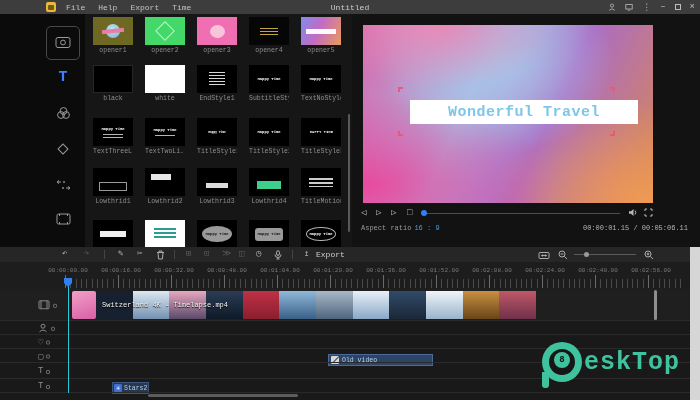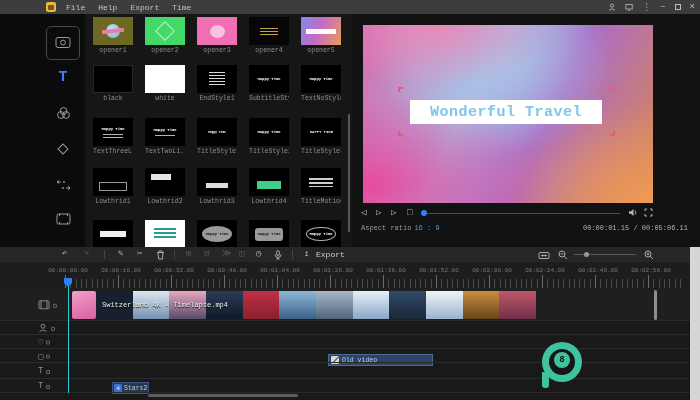--- a/index.html
+++ b/index.html
@@ -83,21 +83,21 @@
 
   
   .ppanel { left:352px; top:14px; width:348px; height:233px; background:#121212; }
   .video { position:absolute; left:11px; top:11px; width:290px; height:178px; overflow:hidden; cursor:default;
     background:
       radial-gradient(120% 95% at 0% 90%, #e84a9e 0%, rgba(232,74,158,0) 55%),
       radial-gradient(75% 65% at 25% 0%, #e88ab8 0%, rgba(232,138,184,0) 55%),
       radial-gradient(65% 85% at 46% 20%, #a9c4e8 0%, rgba(169,196,232,0) 62%),
       radial-gradient(95% 95% at 100% 100%, #f09a55 0%, rgba(240,154,85,0) 60%),
       linear-gradient(115deg,#d668ad 0%,#a9b8e0 38%,#ab6cc6 62%,#d8884f 100%); }
-  .textbar { position:absolute; left:47px; top:75px; width:192px; height:24px; background:#fff;
+  .textbar { position:absolute; left:47px; top:75px; width:228px; height:24px; background:#fff;
              display:flex; align-items:center; justify-content:center; cursor:move; }
   .wtravel { font-size:15px; font-weight:bold; color:#7fc6e9; letter-spacing:.5px; }
   .hmark { position:absolute; width:5px; height:5px; border:0 solid #e85a7a; }
   .hm-tl { left:35px; top:62px; border-left-width:2px; border-top-width:2px; }
   .hm-tr { left:247px; top:62px; border-right-width:2px; border-top-width:2px; }
   .hm-bl { left:35px; top:106px; border-left-width:2px; border-bottom-width:2px; }
   .hm-br { left:247px; top:106px; border-right-width:2px; border-bottom-width:2px; }
 
   .pctrl { position:absolute; top:193px; left:0; width:305px; height:14px; color:#b8b8b8; font-size:9px; }
   .pbtn { position:absolute; top:0; cursor:pointer; line-height:12px; }
@@ -192,20 +192,21 @@
   <div class="titlebar">
     <span class="appicon">
         <i></i>
       </span>
     <div class="menu">
       <span>File</span>
       <span>Help</span>
       <span>Export</span>
       <span>Time</span>
     </div>
+    <span class="wtitle">Untitled</span>
     <div class="winbtns">
       <span>
         <svg class="icon-svg" width="8" height="8" viewBox="0 0 10 10">
             <circle cx="5" cy="3.2" r="2" fill="none" stroke="#bdbdbd"></circle>
             <path d="M1.5 9 Q5 5.5 8.5 9" fill="none" stroke="#bdbdbd"></path>
           </svg>
       </span>
       <span>
         <svg class="icon-svg" width="8" height="8" viewBox="0 0 10 10">
             <rect x="1" y="2" width="8" height="5.5" fill="none" stroke="#bdbdbd"></rect>
@@ -577,15 +578,16 @@
     <div class="hscroll"></div>
   </div>
 
   <div class="abs playline"></div>
   <div class="abs playcap"></div>
 
   <div class="abs dtop">
     <span class="dcirc"></span>
     <span class="dtail"></span>
     <span class="dinner">8</span>
+    <span class="dtext">eskTop</span>
   </div>
 
 </div>
 
 </body></html>

